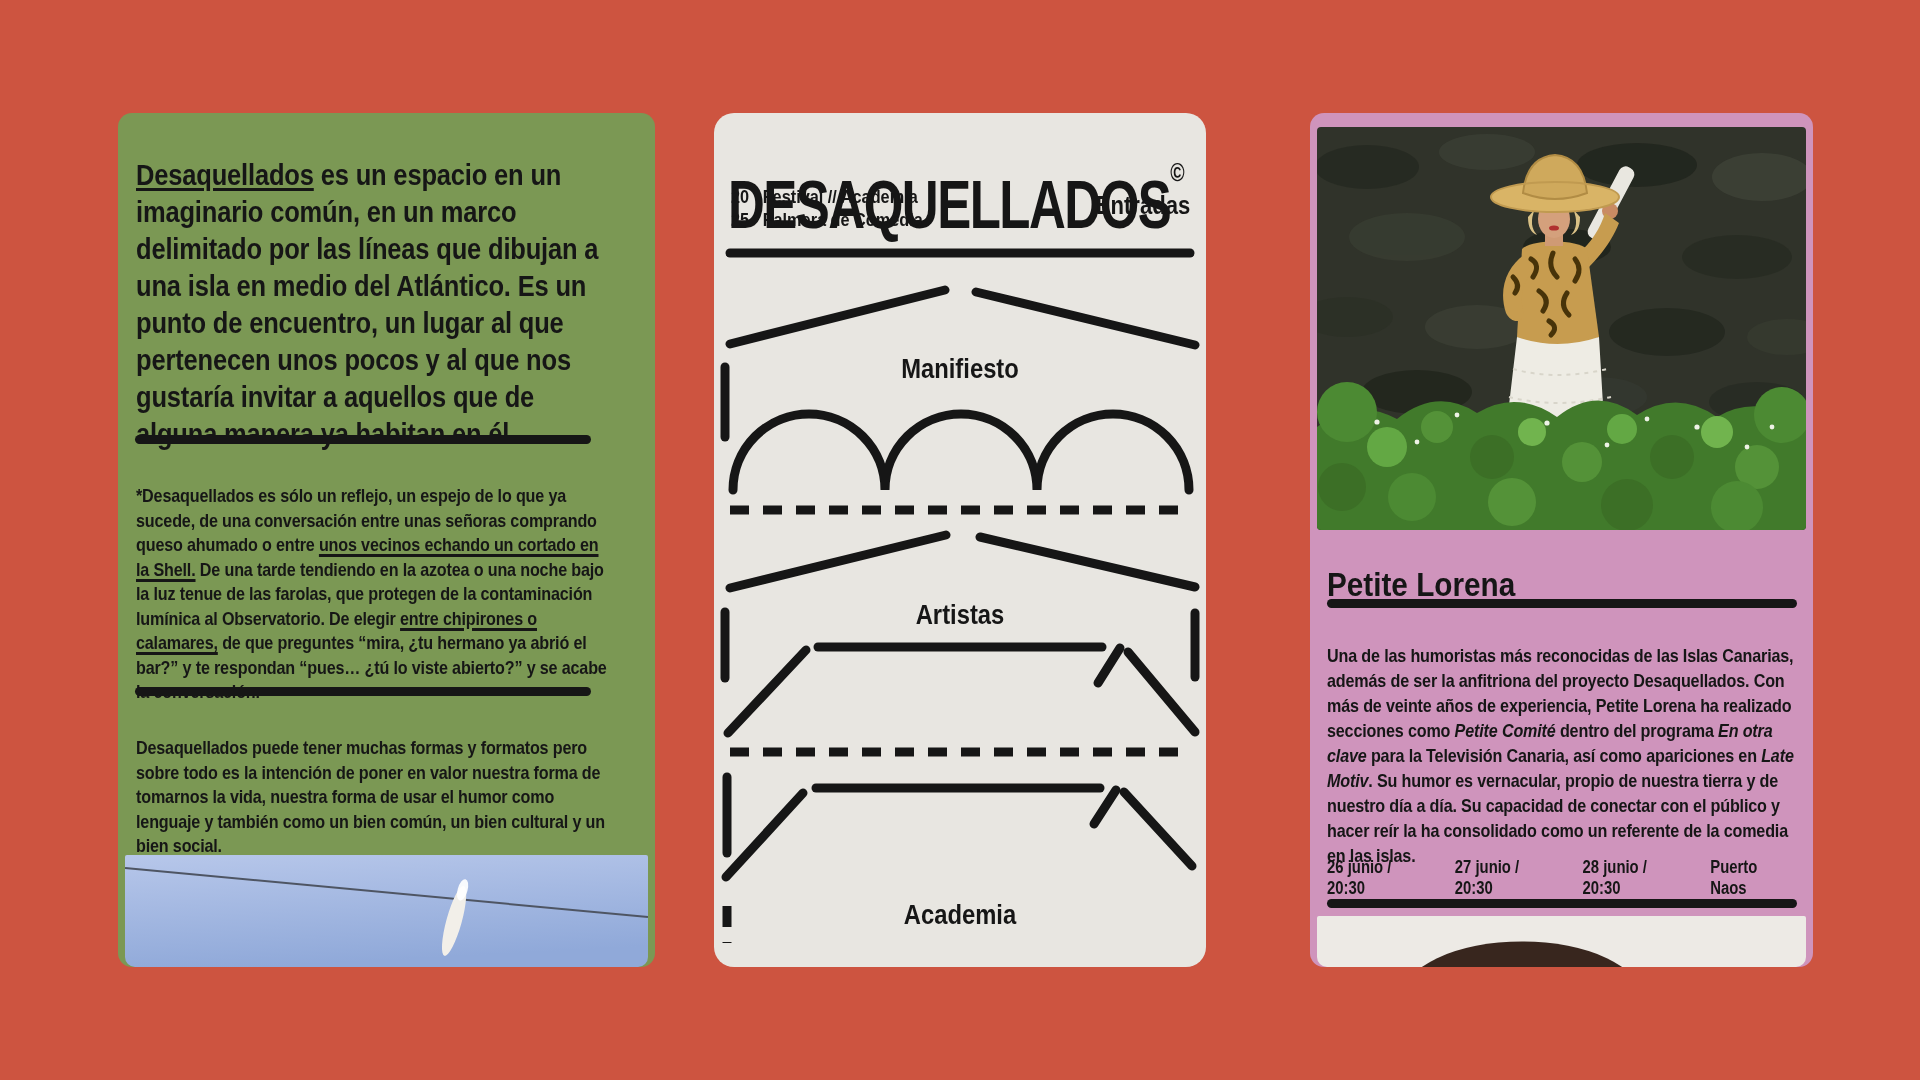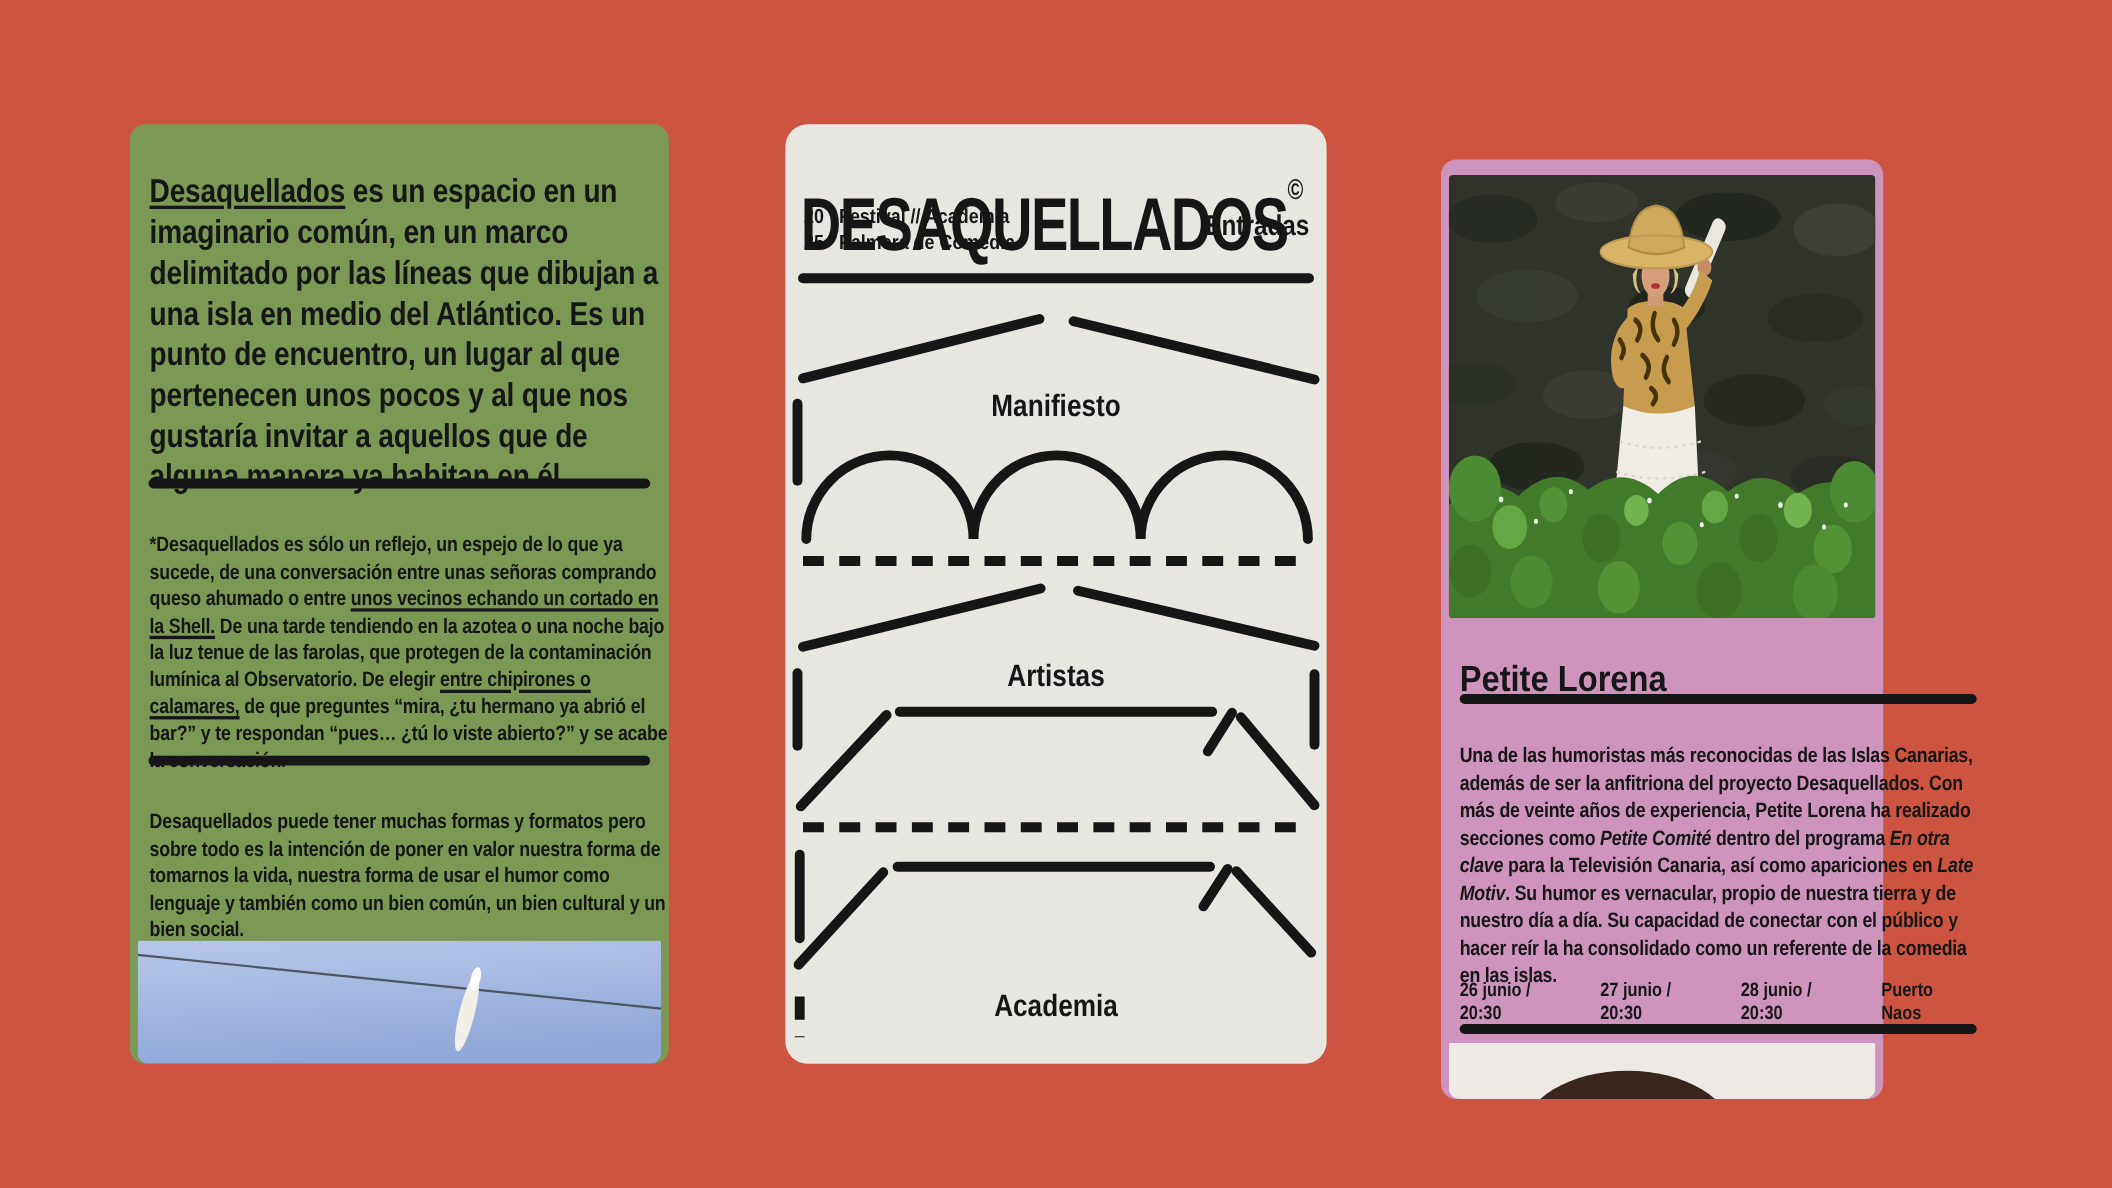--- a/index.html
+++ b/index.html
@@ -1,21 +1,21 @@
 <!DOCTYPE html>
 <html><head>
 <meta charset="utf-8">
 <style>
   html,body{margin:0;padding:0;}
   body{width:1920px;height:1080px;overflow:hidden;font-family:"Liberation Sans",sans-serif;color:#161616;}
   #app{position:absolute;left:0;top:0;width:1920px;height:1080px;}
   .panel{position:absolute;top:113px;height:854px;border-radius:14px;}
   #left-panel{left:118px;width:490px;}
   #middle-panel{left:714px;width:492px;}
-  #right-panel{left:1310px;width:402px;margin-top:32px;}
+  #right-panel{left:1310px;width:503px;}
 
   
   .cond{transform:scaleX(.85);transform-origin:0 0;letter-spacing:-.2px;}
 
   
   .intro{position:absolute;left:18px;top:13px;width:560px;font-size:30px;font-weight:bold;line-height:37px;}
   .u{text-decoration:underline;text-decoration-thickness:2.5px;text-underline-offset:3px;}
   .i{font-style:italic;}
   .rule{position:absolute;height:9px;background:#161616;border-radius:5px;}
   #left-panel .rule{left:17px;width:456px;}
@@ -46,21 +46,21 @@
   .showtimes .row{display:flex;gap:26px;font-size:17.5px;font-weight:bold;}
   .venue{margin-left:auto;}
   .next-photo{position:absolute;left:7px;right:7px;top:803px;bottom:0;border-radius:2px 2px 10px 10px;overflow:hidden;}
   .next-photo svg{display:block;width:100%;height:100%;}
 </style>
 </head>
 <body>
 
 <div id="app" style="background: rgb(205, 84, 64);">
 
-  <section class="panel" id="left-panel" style="background: rgb(123, 152, 84);">
+  <section class="panel" id="left-panel" style="background: rgb(123, 152, 84); padding-left: 47px;">
     <p class="intro cond"><span class="u">Desaquellados</span><span> es un espacio en un imaginario común, en un marco delimitado por las líneas que dibujan a una isla en medio del Atlántico. Es un punto de encuentro, un lugar al que pertenecen unos pocos y al que nos gustaría invitar a aquellos que de alguna manera ya habitan en él.</span></p>
     <div class="rule" style="top:322px;"></div>
     <p class="note cond"><span>*Desaquellados es sólo un reflejo, un espejo de lo que ya sucede, de una conversación entre unas señoras comprando queso ahumado o entre </span><span class="u">unos vecinos echando un cortado en la Shell.</span><span> De una tarde tendiendo en la azotea o una noche bajo la luz tenue de las farolas, que protegen de la contaminación lumínica al Observatorio. De elegir </span><span class="u">entre chipirones o calamares,</span><span> de que preguntes “mira, ¿tu hermano ya abrió el bar?” y te respondan “pues… ¿tú lo viste abierto?” y se acabe la conversación.</span></p>
     <div class="rule" style="top:574px;"></div>
     <p class="mission cond">Desaquellados puede tener muchas formas y formatos pero sobre todo es la intención de poner en valor nuestra forma de tomarnos la vida, nuestra forma de usar el humor como lenguaje y también como un bien común, un bien cultural y un bien social.</p>
     <div class="sky-photo">
       <svg viewBox="0 0 476 112" preserveAspectRatio="none">
         <defs>
           <linearGradient id="sky" x1="0" y1="0" x2="0.25" y2="1">
             <stop offset="0" stop-color="#b7c7ea"></stop>

